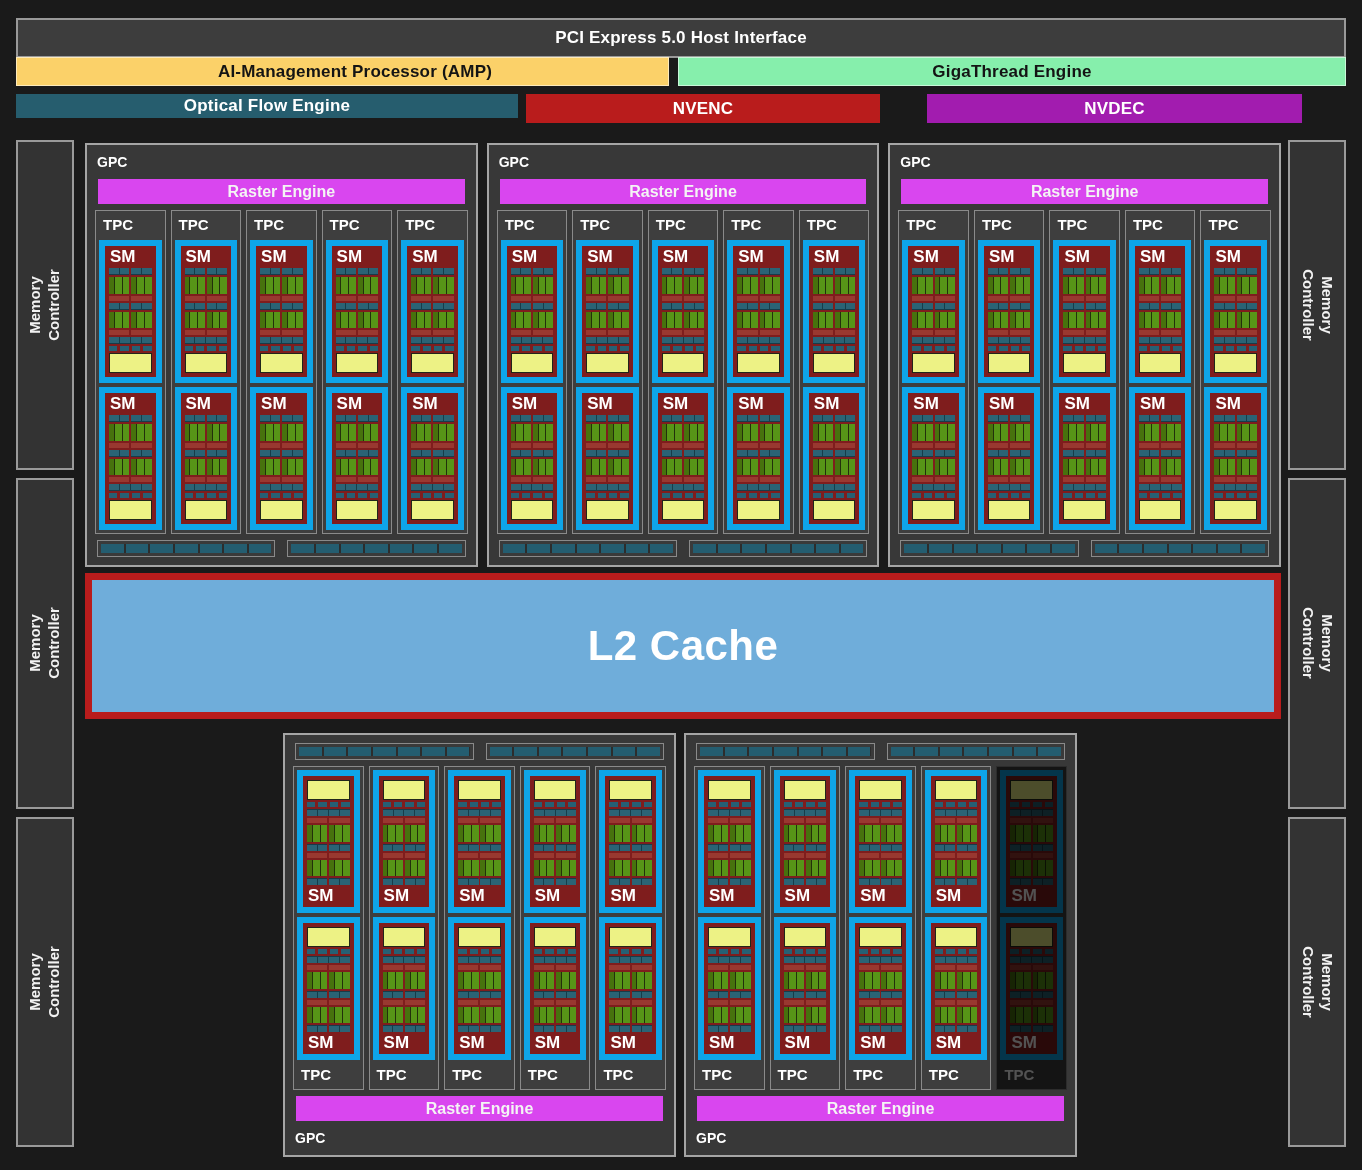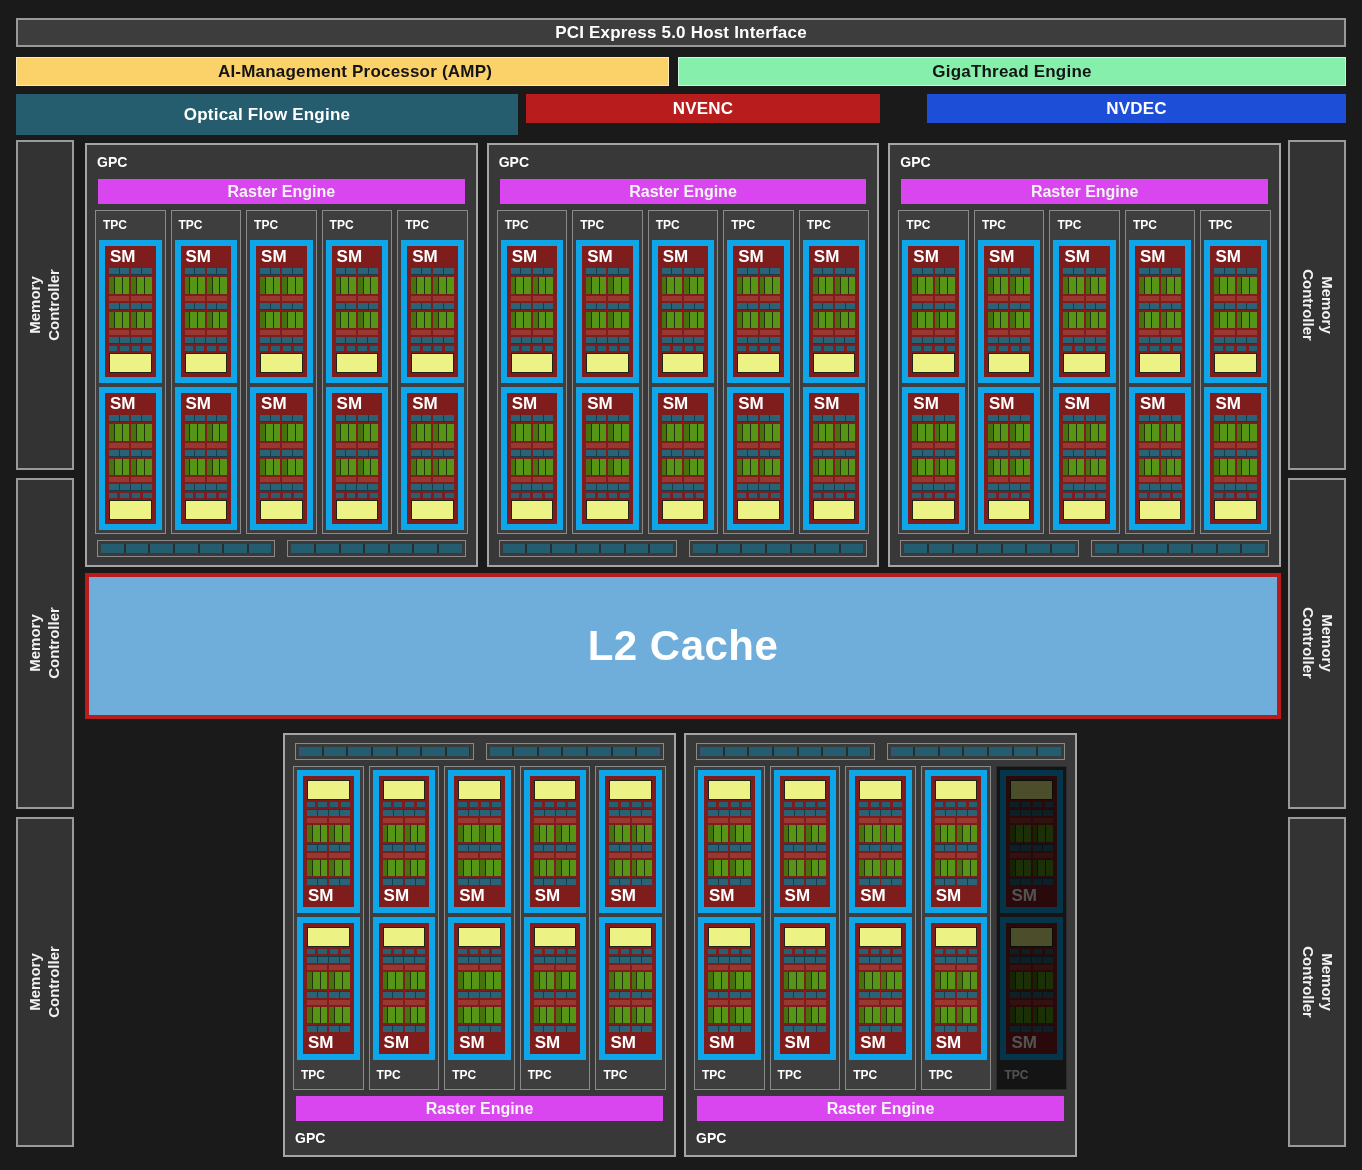--- a/index.html
+++ b/index.html
@@ -8,48 +8,48 @@
 
   .canvas {
     position:relative; width:1362px; height:1170px;
     background:#1a1a1a; overflow:hidden; margin:0 auto;
     font-weight:bold; color:#fff;
   }
 
   
   .hbar { position:absolute; display:flex; align-items:center; justify-content:center;
           font-size:17px; letter-spacing:.2px; }
-  .pci   { left:16px;  top:18px; width:1330px; height:29px;
+  .pci   { left:16px;  top:18px; width:1330px; height:40px;
            background:#3d3d3d; border:2px solid #999; color:#fff; }
   .amp   { left:16px;  top:57px; width:653px; height:29px;
            background:#fbd169; border:1px solid rgba(255,255,255,.55); color:#141414;padding-left:25px; }
   .giga  { left:678px; top:57px; width:668px; height:29px;
            background:#86efac; border:1px solid rgba(255,255,255,.55); color:#141414; }
-  .ofe   { left:16px;  top:94px; width:502px; height:41px; background:#265d6e; }
+  .ofe   { left:16px;  top:94px; width:502px; height:24px; background:#265d6e; }
   .nvenc { left:526px; top:94px; width:354px; height:29px; background:#b91c1c; }
-  .nvdec { left:927px; top:94px; width:419px; height:29px; background:#1d4ed8; }
+  .nvdec { left:927px; top:94px; width:375px; height:29px; background:#a21caf; }
 
   
   .mc-col { position:absolute; top:140px; height:1007px; width:58px;
             display:flex; flex-direction:column; gap:8px; }
   .mc-col.left  { left:16px; }
   .mc-col.right { left:1288px; }
   .mc { position:relative; flex:1; background:#333; border:2px solid #9a9a9a; }
   .mc-label { position:absolute; left:50%; top:50%; width:92px;
               transform:translate(-50%,-50%) rotate(-90deg);
               text-align:center; font-size:15px; line-height:1.25; color:#f2f2f2; }
   .mc-col.right .mc-label { transform:translate(-50%,-50%) rotate(90deg); }
 
   
   .top-gpc-row    { position:absolute; left:85px; top:143px; width:1196px; height:424px;
                     display:flex; gap:9px; }
   .bottom-gpc-row { position:absolute; left:283px; top:733px; width:794px; height:424px;
                     display:flex; gap:8px; }
   .l2 { position:absolute; left:85px; top:573px; width:1196px; height:146px;
-        background:#6fadda; border:4px solid #b91c1c;
+        background:#6fadda; border:7px solid #b91c1c;
         display:flex; align-items:center; justify-content:center;
         font-size:42px; color:#fff; letter-spacing:.5px; }
 
   
   .gpc { flex:1; display:flex; flex-direction:column; gap:6px;
          background:#383838; border:2px solid #a5a5a5; padding:6px 8px 8px 8px; }
   .gpc.bottom { flex-direction:column-reverse; padding:8px 8px 6px 8px; }
   .gpc-label { height:22px; font-size:14px; padding-left:2px; line-height:22px; }
   .raster { height:25px; margin:0 3px; background:#d946ef;
             display:flex; align-items:center; justify-content:center;
@@ -59,21 +59,21 @@
   
   .strips { height:17px; display:flex; gap:12px; margin:0 2px; }
   .strip  { flex:1; background:#3a3a3a; border:1px solid #8a8a8a; padding:3px; display:flex; }
   .strip-bar { flex:1; display:flex; gap:2px; background:#2c2c2c; }
   .strip-seg { flex:1; background:#245d70; }
 
   
   .tpc { flex:1; display:flex; flex-direction:column; gap:4px;
          background:#3e3e3e; border:1px solid #8a8a8a; padding:3px; }
   .gpc.bottom .tpc { flex-direction:column-reverse; }
-  .tpc-label { height:22px; font-size:12px; padding-left:4px; line-height:22px; }
+  .tpc-label { height:22px; font-size:15px; padding-left:4px; line-height:22px; }
   .tpc.dimmed { filter:brightness(0.32); }
 
   
   .sm { flex:1; display:flex; flex-direction:column;
         background:#7f1d1d; border:6px solid #0ea5e9; }
   .gpc.bottom .sm { flex-direction:column-reverse; }
   .sm-label { height:22px; font-size:17px; padding-left:5px; line-height:22px; }
   .sm-content { flex:1; display:flex; flex-direction:column; gap:2px; padding:0 4px 4px 4px; }
   .gpc.bottom .sm-content { flex-direction:column-reverse; padding:4px 4px 0 4px; }
   .sm-cols { flex:1; display:flex; gap:2px; }

